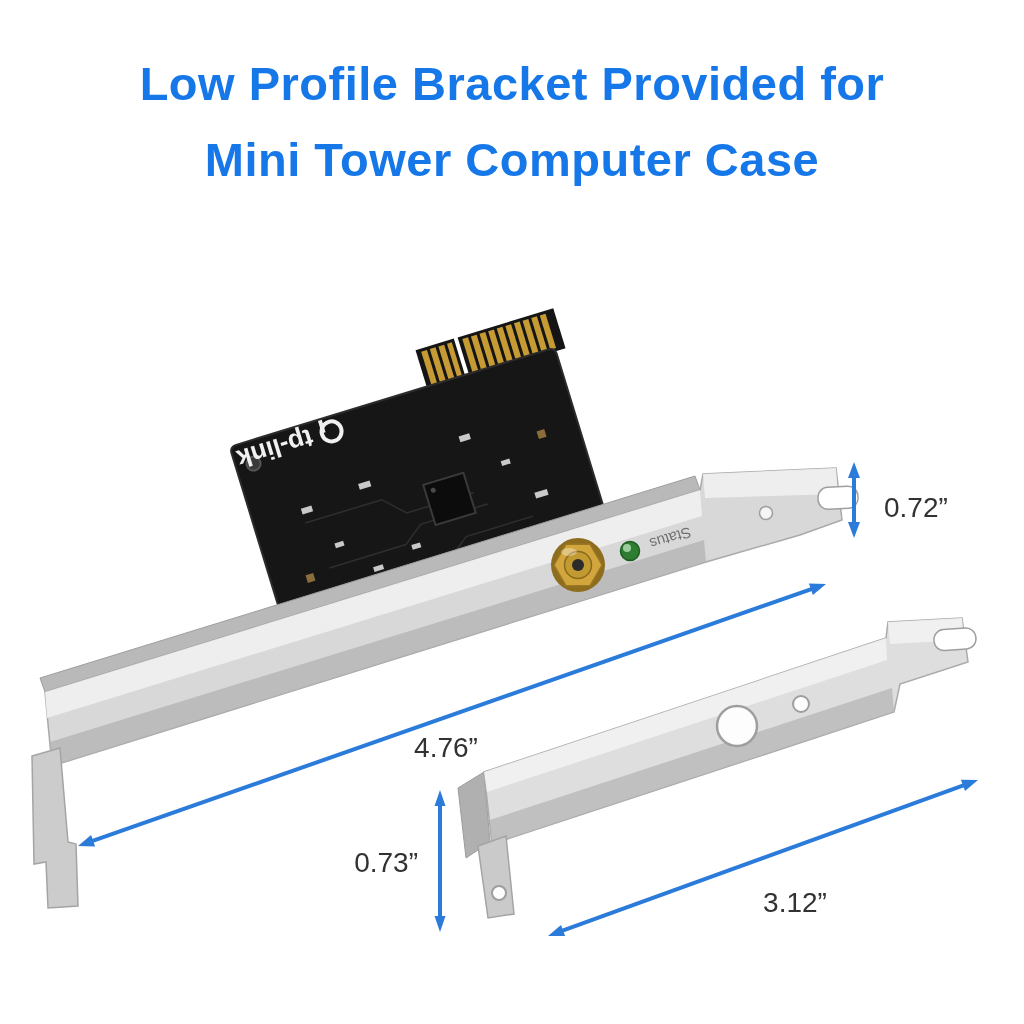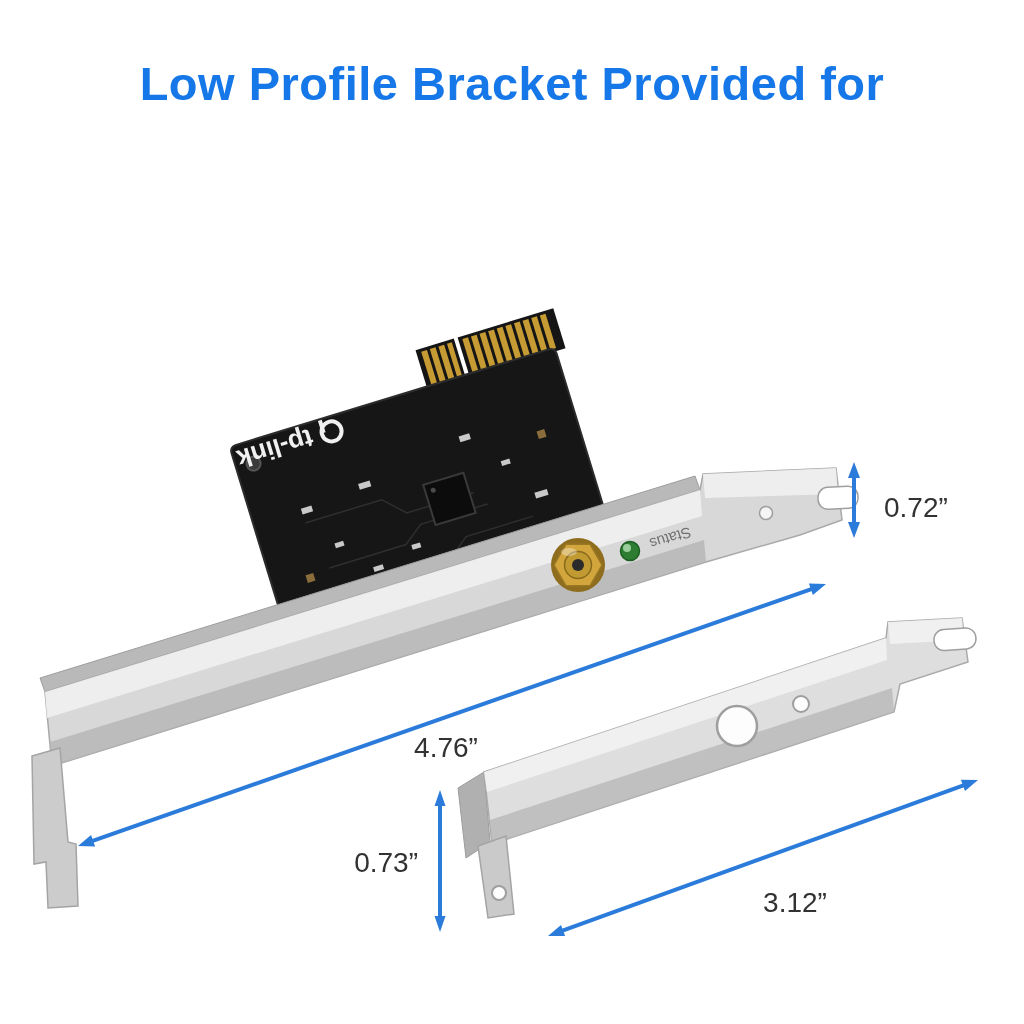--- a/index.html
+++ b/index.html
@@ -11,20 +11,21 @@
   svg text{font-family:"Liberation Sans","DejaVu Sans",sans-serif;}
   .dim-label{font-size:28px;fill:#323232;}
 </style>
 </head>
 <body>
 
 <div class="page">
 
   <div class="title">
     <div>Low Profile Bracket Provided for</div>
+    <div>Mini Tower Computer Case</div>
   </div>
 
   <svg class="scene" width="1024" height="1024" viewBox="0 0 1024 1024">
 
     <g transform="translate(0 18) rotate(-17 420 470)">
 
       <g>
         <rect x="456" y="337" width="40" height="42" fill="#151515"></rect>
         <rect x="500" y="337" width="100" height="42" fill="#151515"></rect>
         <g>

